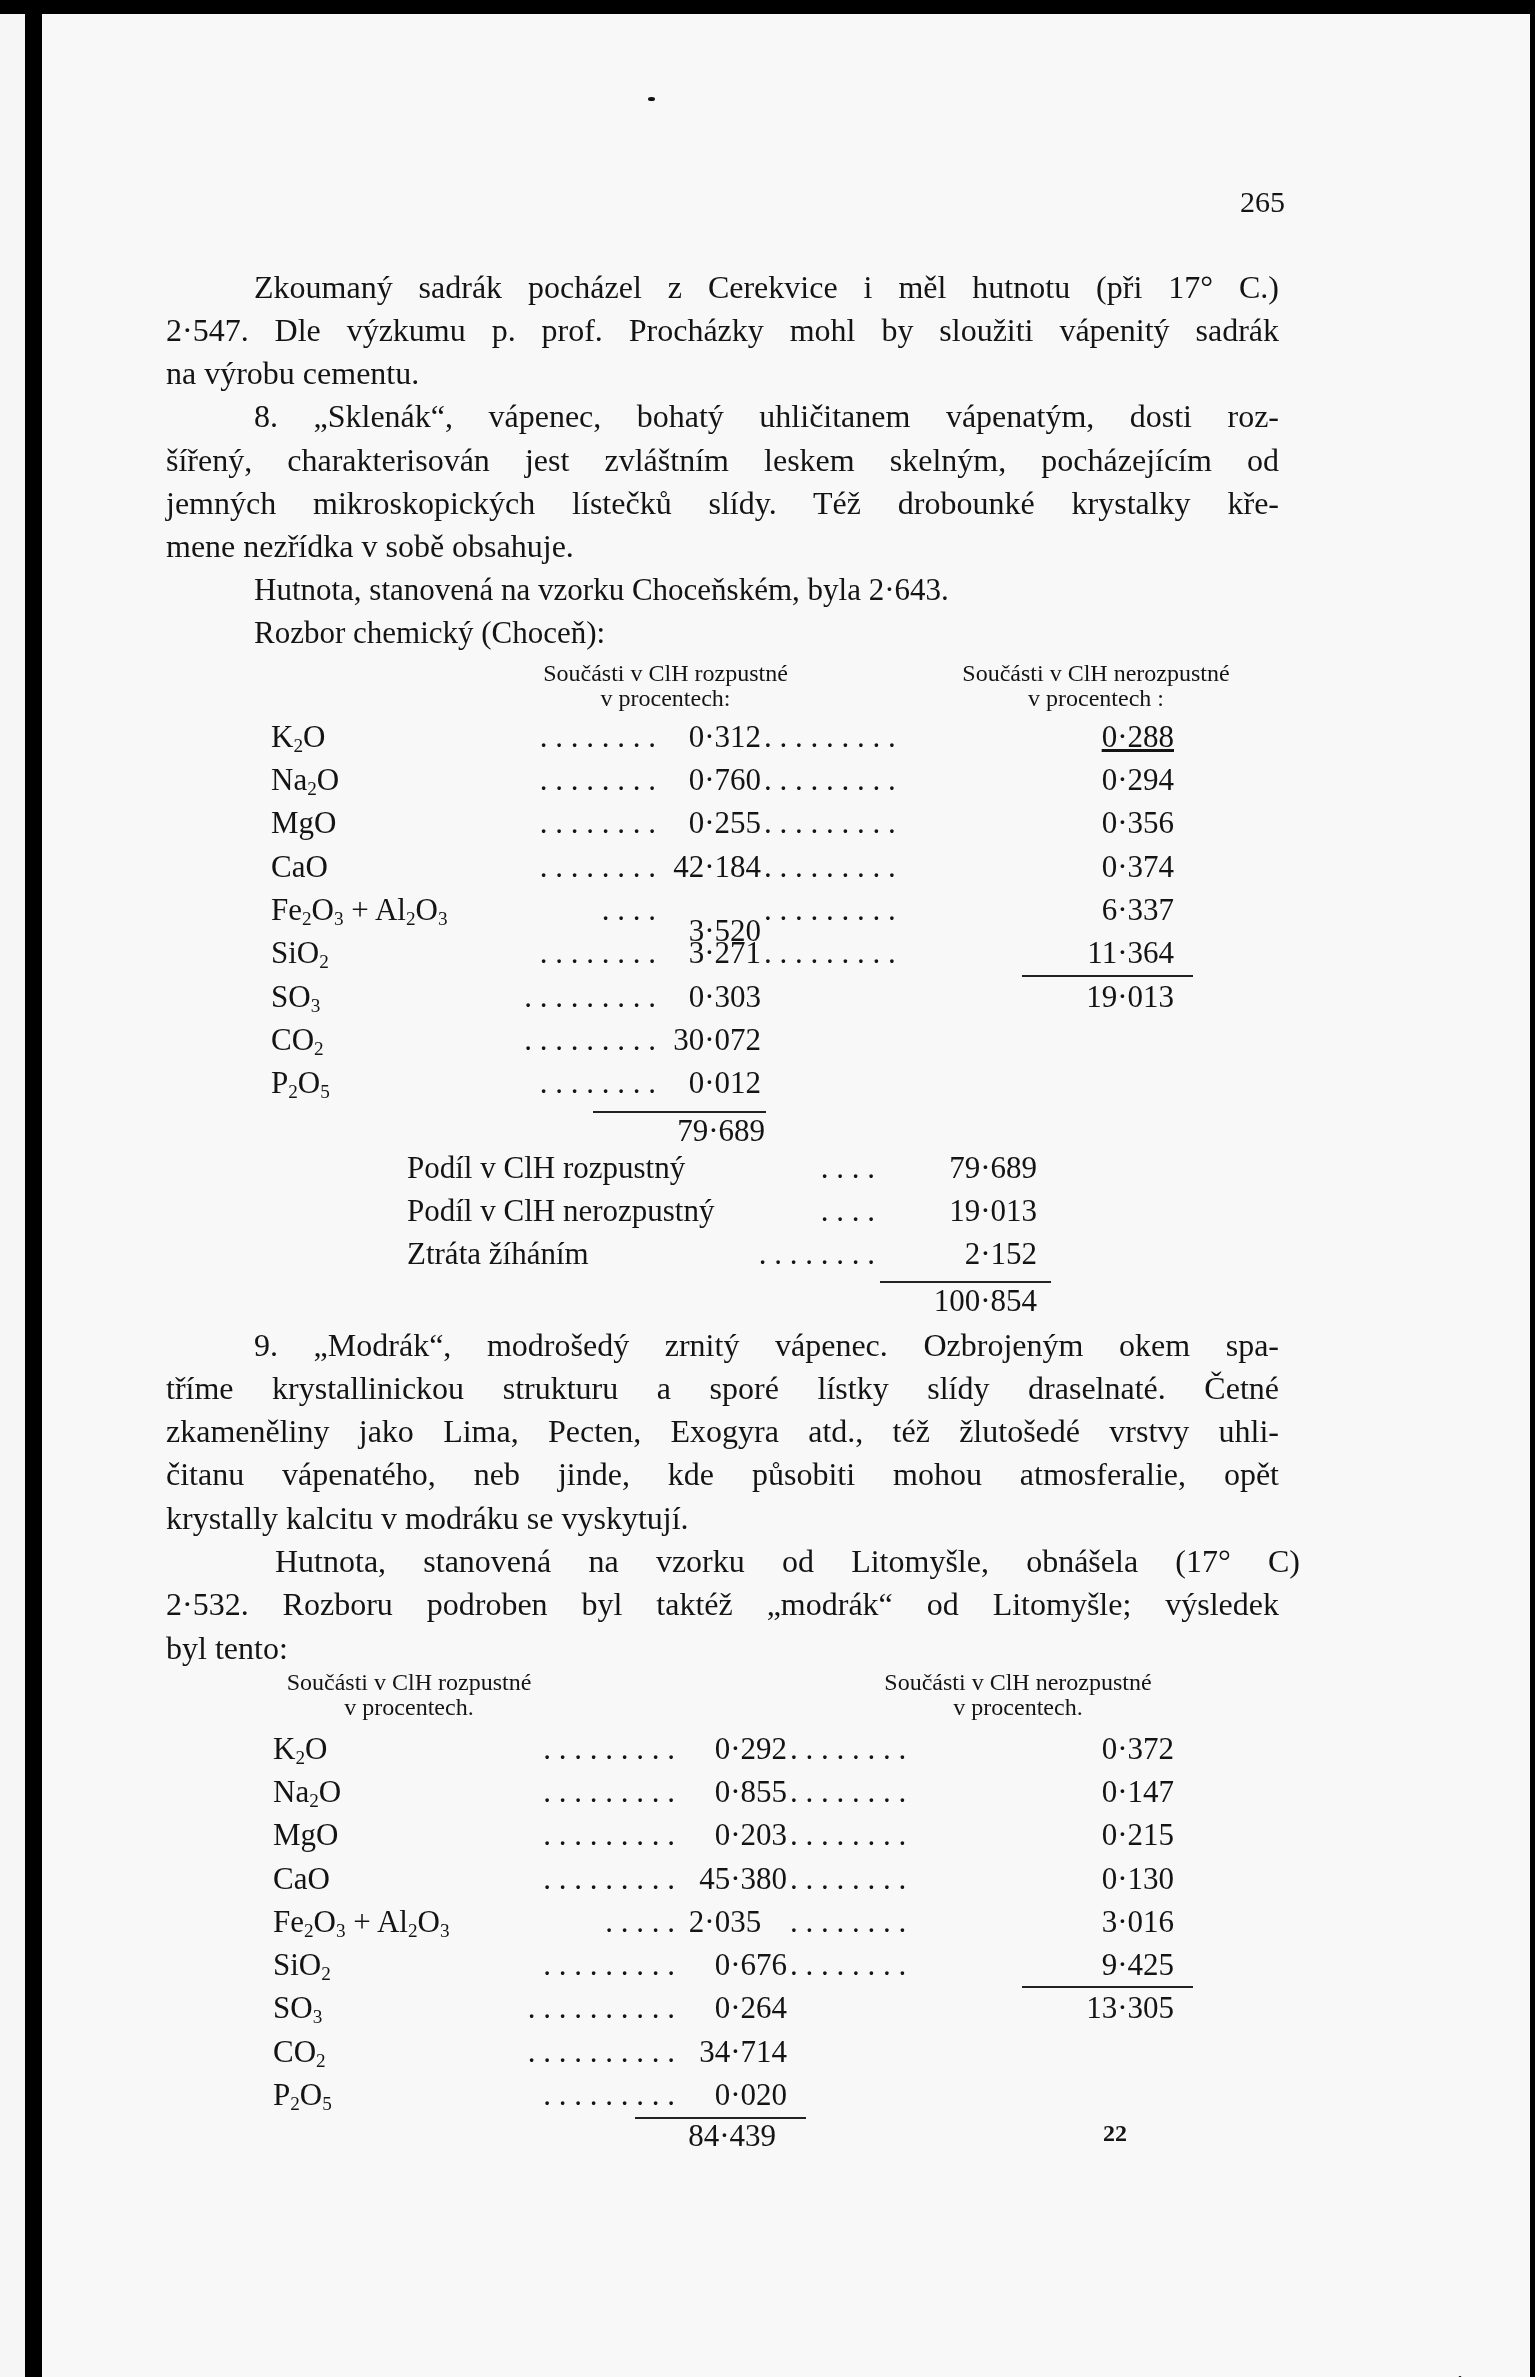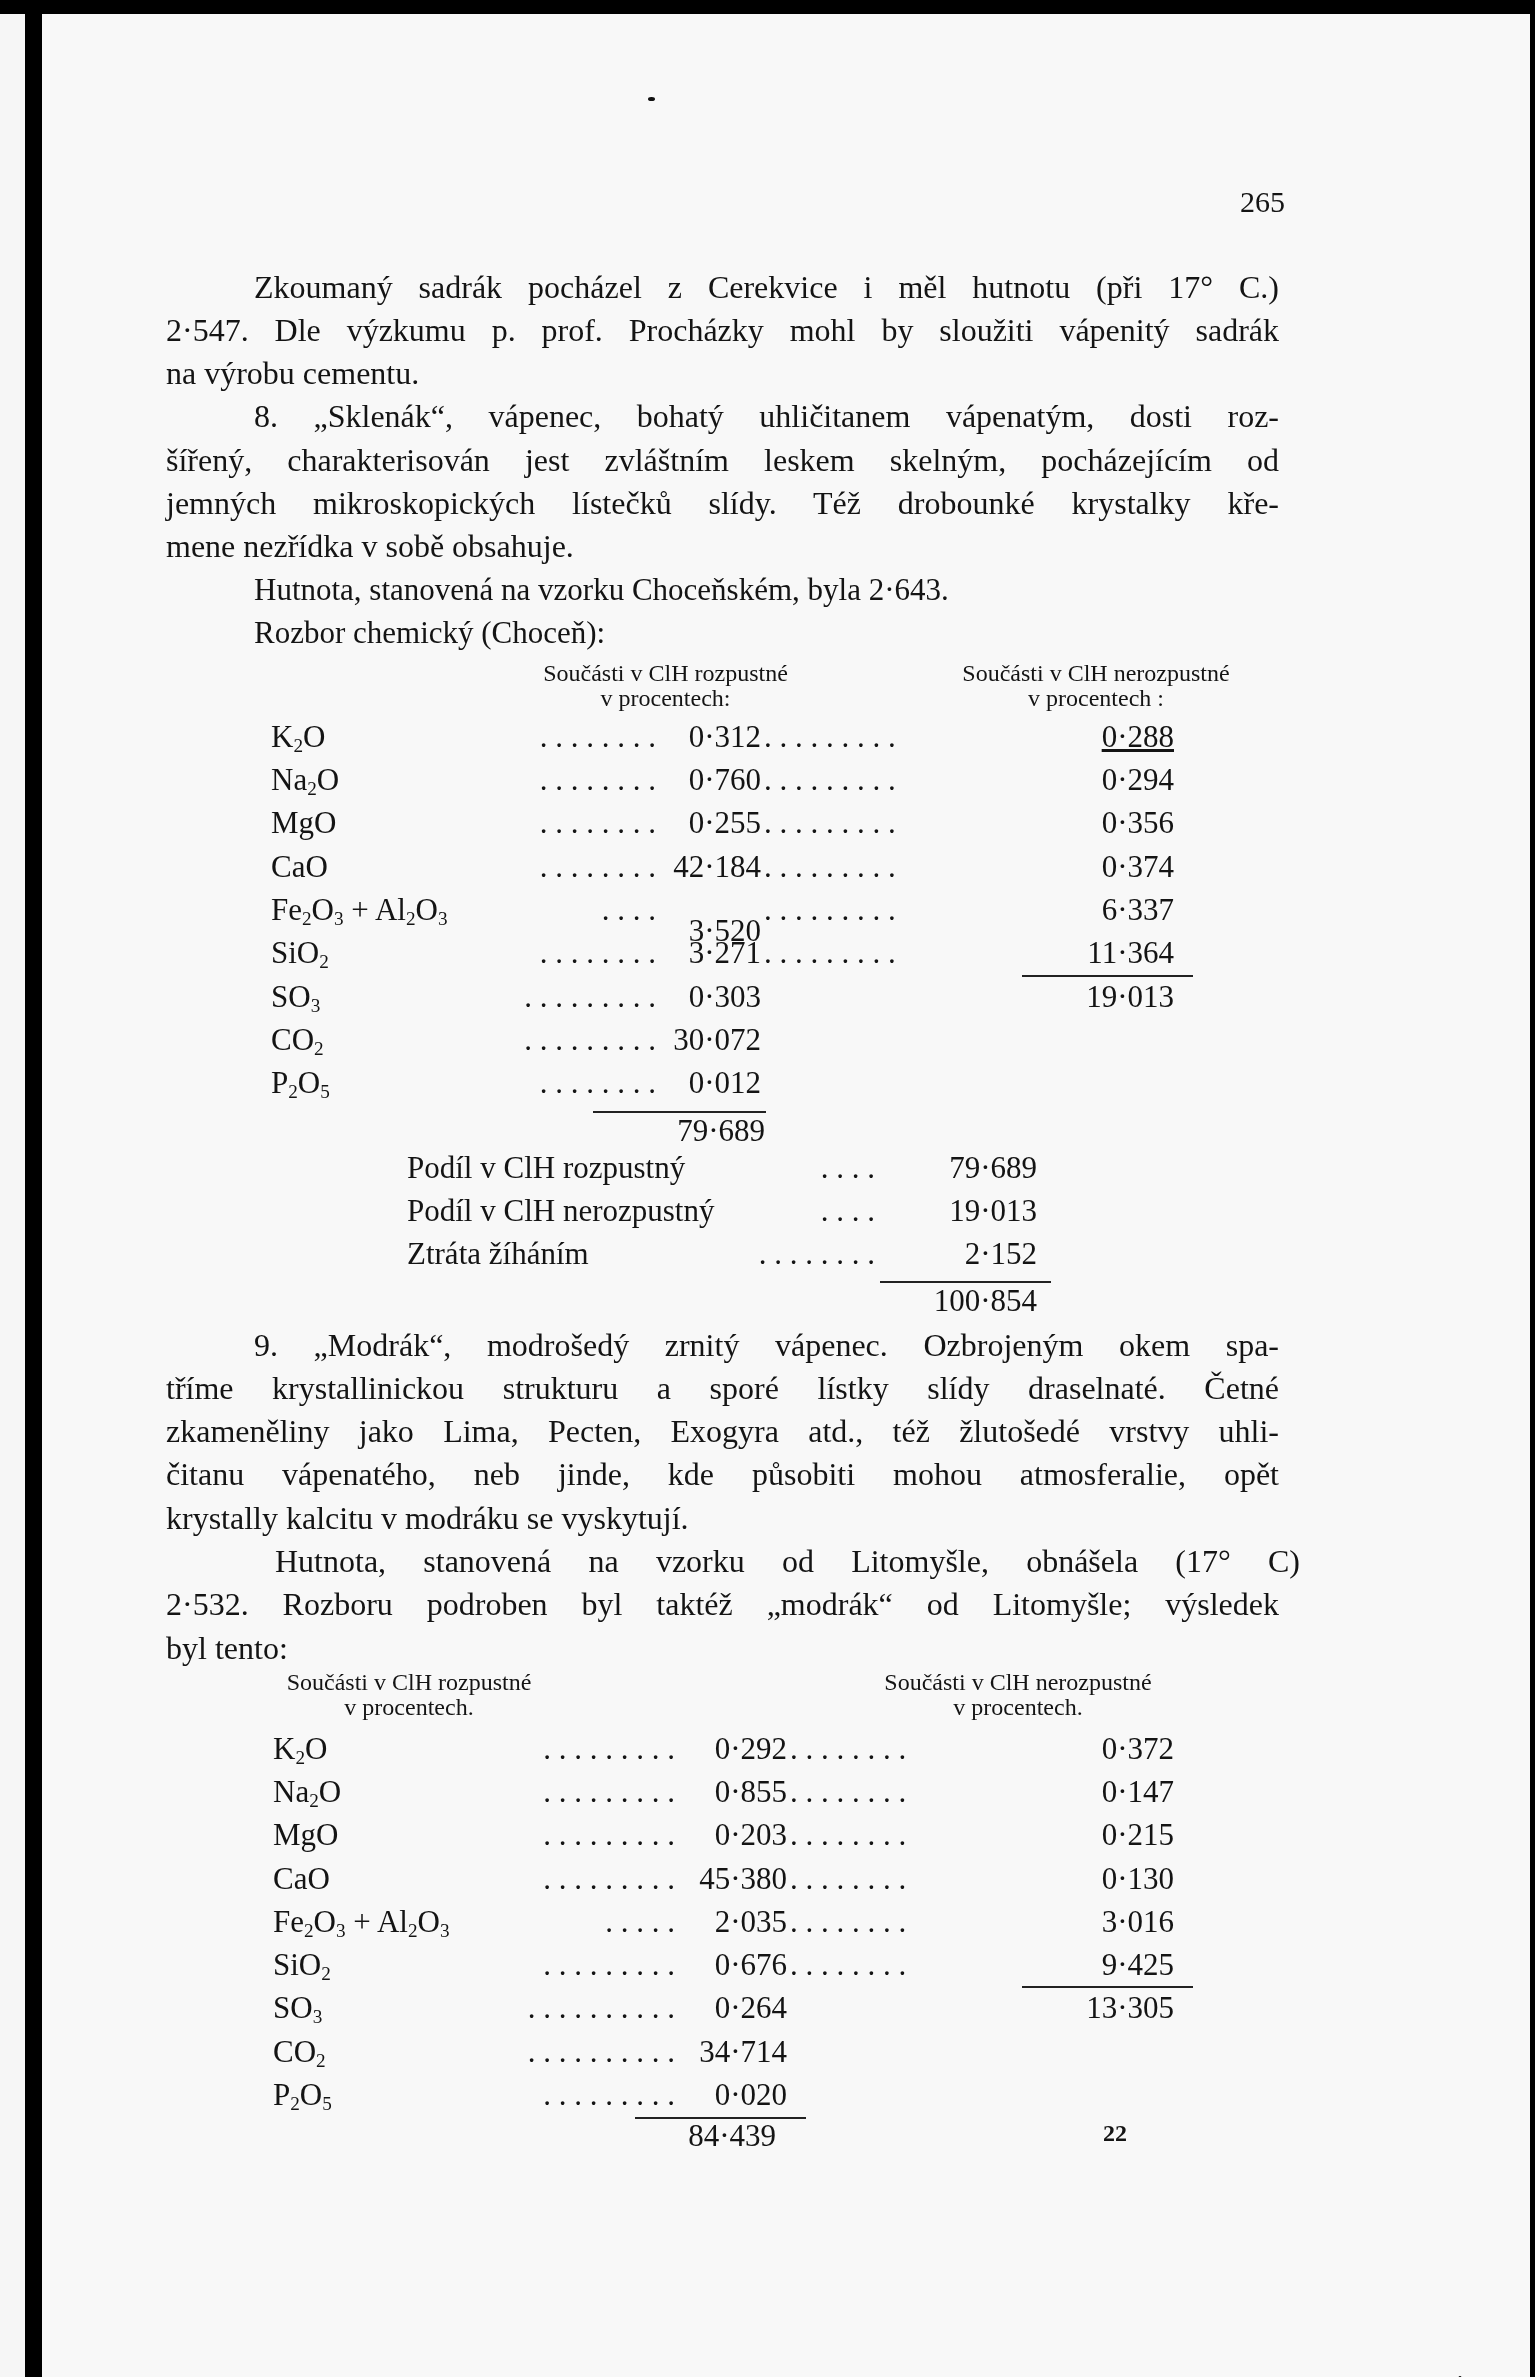--- a/index.html
+++ b/index.html
@@ -178,21 +178,21 @@
     <div class="row" style="top: 1861px; left: 0px; width: 1536px;">
       <span class="cell" style="left: 273px;">CaO</span>
       <span class="cell num dots" style="left: 380px; width: 295px;">. . . . . . . . .</span>
       <span class="cell num" style="left: 663px; width: 124px;">45·380</span>
       <span class="cell dots" style="left: 790px;">. . . . . . . .</span>
       <span class="cell num" style="left: 1041px; width: 133px;">0·130</span>
     </div>
     <div class="row" style="top: 1904px; left: 0px; width: 1536px;">
       <span class="cell" style="left: 273px;">Fe<sub>2</sub>O<sub>3</sub> + Al<sub>2</sub>O<sub>3</sub></span>
       <span class="cell num dots" style="left: 380px; width: 295px;">. . . . .</span>
-      <span class="cell num" style="left: 663px; width: 124px;">2·035</span>
+      <span class="cell num" style="left: 663px; width: 124px; text-align: center;">2·035</span>
       <span class="cell dots" style="left: 790px;">. . . . . . . .</span>
       <span class="cell num" style="left: 1041px; width: 133px;">3·016</span>
     </div>
     <div class="row" style="top: 1947px; left: 0px; width: 1536px;">
       <span class="cell" style="left: 273px;">SiO<sub>2</sub></span>
       <span class="cell num dots" style="left: 380px; width: 295px;">. . . . . . . . .</span>
       <span class="cell num" style="left: 663px; width: 124px;">0·676</span>
       <span class="cell dots" style="left: 790px;">. . . . . . . .</span>
       <span class="cell num" style="left: 1041px; width: 133px;">9·425</span>
     </div>

